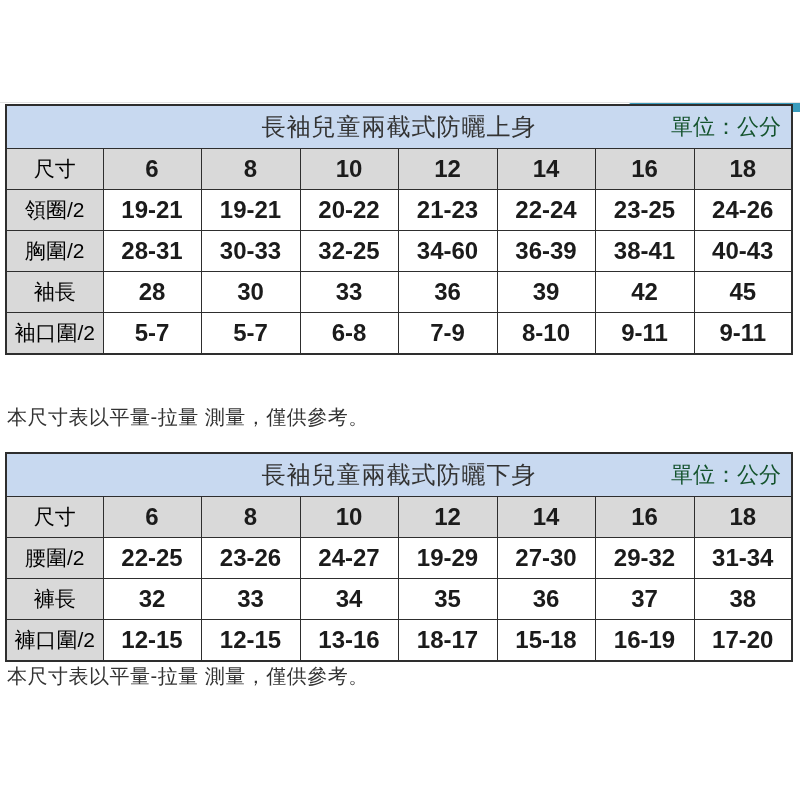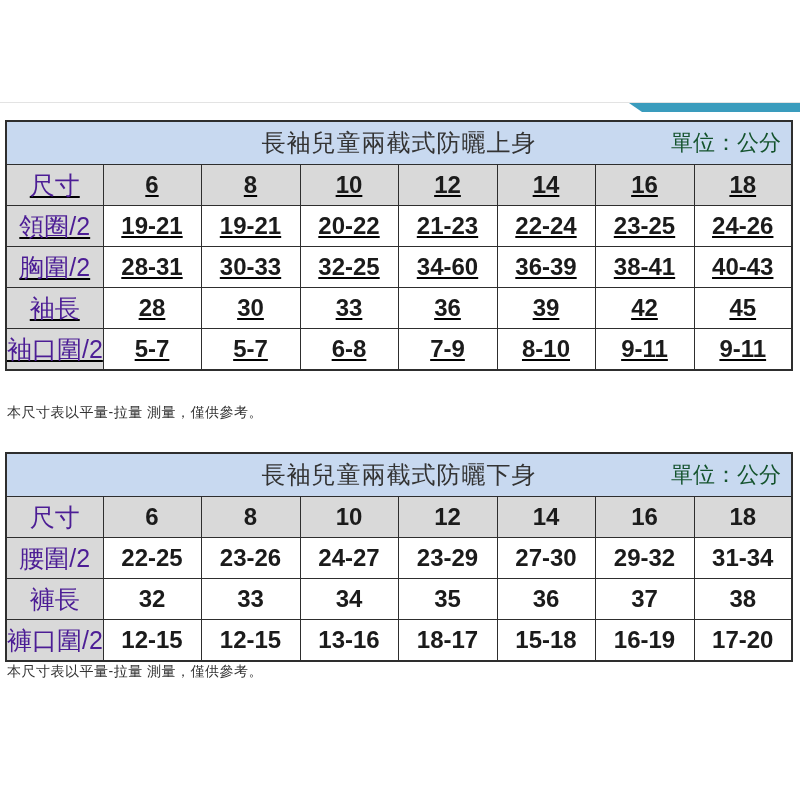--- a/index.html
+++ b/index.html
@@ -14,47 +14,47 @@
   .teal-ribbon{
     position:absolute;left:629px;top:103px;width:171px;height:9px;
     background:#3a9cbd;
     clip-path:polygon(0 0,100% 0,100% 100%,13px 100%);
   }
   table.size-table{
     position:absolute;left:5px;width:786px;
     border-collapse:collapse;table-layout:fixed;background:#ffffff;
     border:2px solid #2e2e2e;
   }
-  table.upper{top:120px;text-decoration:underline;}
+  table.upper{top:104px;}
   table.lower{top:452px;}
   .size-table td{
     border:1.5px solid #2e2e2e;text-align:center;vertical-align:middle;
     padding:0;overflow:hidden;white-space:nowrap;
   }
   .title-cell{
     position:relative;height:42px;background:#c8d9f0;
     border-bottom:2px solid #2e2e2e;
   }
   .tbl-title{
     position:absolute;left:0;right:0;top:50%;transform:translateY(-50%);
     text-align:center;font-size:24px;color:#333333;letter-spacing:1px;
   }
   .unit-label{
     position:absolute;right:10px;top:50%;transform:translateY(-50%);
     font-size:22px;color:#14532d;
   }
   .header-row td{height:40px;background:#d9d9d9;}
   .label-cell{
-    background:#d9d9d9;font-size:25px;color:#4c1d95;height:40px;
+    background:#d9d9d9;font-size:21px;color:#000000;height:40px;
   }
   .value-cell{
     font-size:24px;font-weight:600;color:#1b1b1b;height:40px;background:#ffffff;
   }
   .note{
-    position:absolute;left:7px;font-size:14px;color:#333333;letter-spacing:0.5px;
+    position:absolute;left:7px;font-size:20px;color:#333333;letter-spacing:0.5px;
   }
   .note.upper-note{top:404px;}
   .note.lower-note{top:663px;}
 </style>
 </head>
 <body>
 
 <div class="faint-line"></div>
 <div class="teal-ribbon"></div>
 
@@ -157,21 +157,21 @@
       <td class="value-cell" style="background:#d9d9d9">12</td>
       <td class="value-cell" style="background:#d9d9d9">14</td>
       <td class="value-cell" style="background:#d9d9d9">16</td>
       <td class="value-cell" style="background:#d9d9d9">18</td>
     </tr>
     <tr>
       <td class="label-cell">腰圍/2</td>
       <td class="value-cell">22-25</td>
       <td class="value-cell">23-26</td>
       <td class="value-cell">24-27</td>
-      <td class="value-cell">23-29</td>
+      <td class="value-cell">19-29</td>
       <td class="value-cell">27-30</td>
       <td class="value-cell">29-32</td>
       <td class="value-cell">31-34</td>
     </tr>
     <tr>
       <td class="label-cell">褲長</td>
       <td class="value-cell">32</td>
       <td class="value-cell">33</td>
       <td class="value-cell">34</td>
       <td class="value-cell">35</td>

